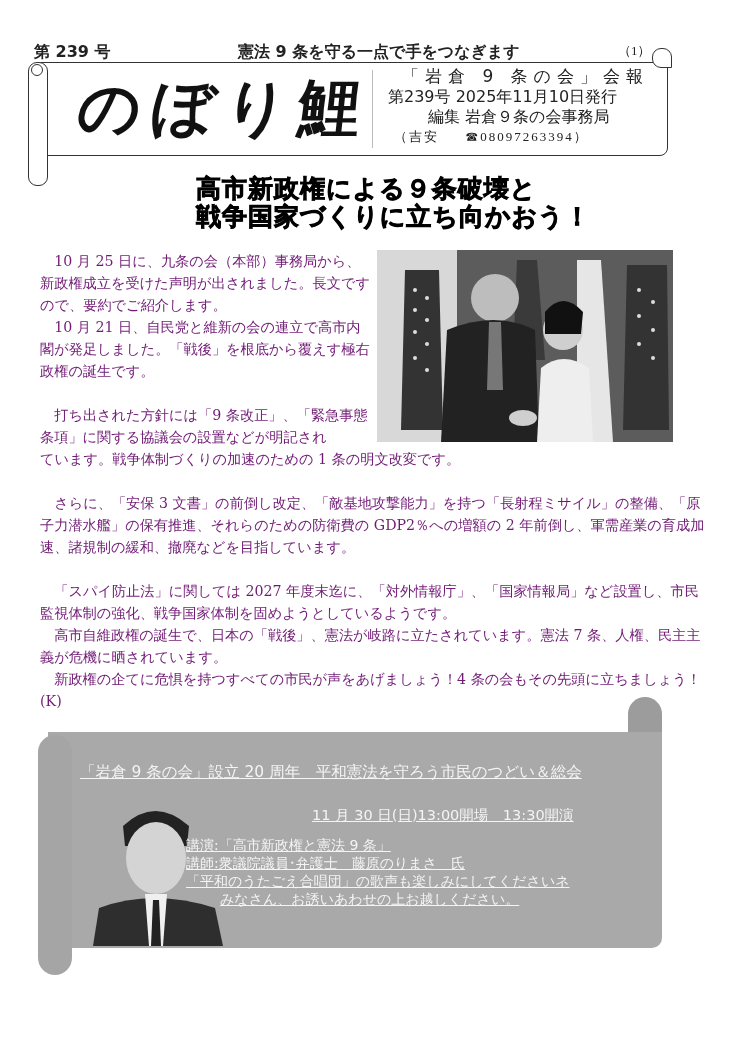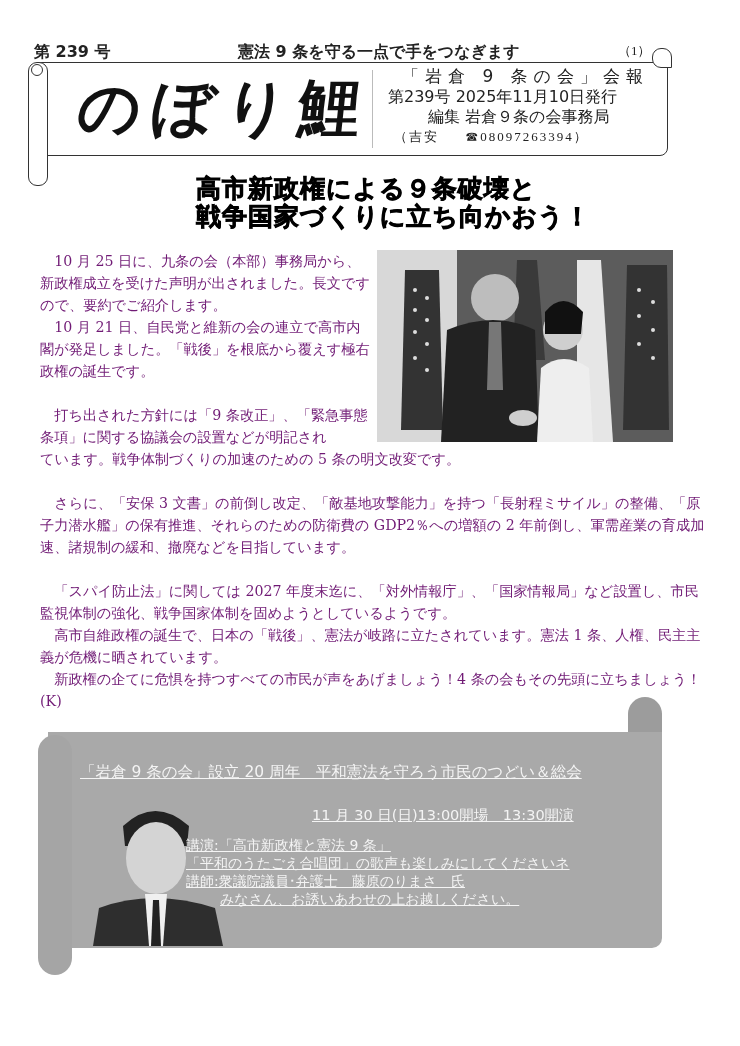--- a/index.html
+++ b/index.html
@@ -127,40 +127,40 @@
 
     <circle cx="186" cy="80" r="20" fill="#cfcfcf"></circle>
     <path d="M168,62 Q186,40 206,62 L204,84 L168,84 Z" fill="#111"></path>
     <path d="M160,192 L164,118 Q186,100 212,118 L216,192 Z" fill="#eeeeee"></path>
 
     <ellipse cx="146" cy="168" rx="14" ry="8" fill="#cfcfcf"></ellipse>
   </svg>
 </div>
 
 <div class="abs body-text full" style="top:448px;">
-  <p class="para">ています。戦争体制づくりの加速のための 5 条の明文改変です。</p>
+  <p class="para">ています。戦争体制づくりの加速のための 1 条の明文改変です。</p>
   <p class="para indent" style="margin-top:22px;">さらに、「安保 3 文書」の前倒し改定、「敵基地攻撃能力」を持つ「長射程ミサイル」の整備、「原子力潜水艦」の保有推進、それらのための防衛費の GDP2％への増額の 2 年前倒し、軍需産業の育成加速、諸規制の緩和、撤廃などを目指しています。</p>
   <p class="para indent" style="margin-top:22px;">「スパイ防止法」に関しては 2027 年度末迄に、「対外情報庁」、「国家情報局」など設置し、市民監視体制の強化、戦争国家体制を固めようとしているようです。</p>
-  <p class="para indent">高市自維政権の誕生で、日本の「戦後」、憲法が岐路に立たされています。憲法 1 条、人権、民主主義が危機に晒されています。</p>
+  <p class="para indent">高市自維政権の誕生で、日本の「戦後」、憲法が岐路に立たされています。憲法 7 条、人権、民主主義が危機に晒されています。</p>
   <p class="para indent">新政権の企てに危惧を持つすべての市民が声をあげましょう！4 条の会もその先頭に立ちましょう！(K)</p>
 </div>
 
 <div class="abs banner-roll-right"></div>
 <div class="abs banner"></div>
 <div class="abs banner-roll-left"></div>
 <div class="abs banner-body ev-title">「岩倉 9 条の会」設立 20 周年　平和憲法を守ろう市民のつどい＆総会</div>
 <div class="abs banner-body ev-date">11 月 30 日(日)13:00開場　13:30開演</div>
 <div class="abs speaker">
   <svg width="130" height="150" viewBox="0 0 130 150">
     <rect width="130" height="150" fill="#a9a9a9"></rect>
     <path d="M30,30 Q62,0 96,30 L94,50 L32,50 Z" fill="#222"></path>
     <ellipse cx="63" cy="62" rx="30" ry="36" fill="#d4d4d4"></ellipse>
     <path d="M0,150 L6,112 Q60,92 122,112 L130,150 Z" fill="#2e2e2e"></path>
     <polygon points="52,98 74,98 70,150 56,150" fill="#f0f0f0"></polygon>
     <polygon points="60,104 66,104 68,150 58,150" fill="#222"></polygon>
   </svg>
 </div>
 <div class="abs banner-body ev-lines">
   <div>講演:「高市新政権と憲法 9 条」</div>
+  <div>講師:衆議院議員･弁護士　藤原のりまさ　氏</div>
   <div>「平和のうたごえ合唱団」の歌声も楽しみにしてくださいネ</div>
-  <div>講師:衆議院議員･弁護士　藤原のりまさ　氏</div>
   <div style="margin-left:34px;">みなさん、お誘いあわせの上お越しください。</div>
 </div>
 
 </body></html>

